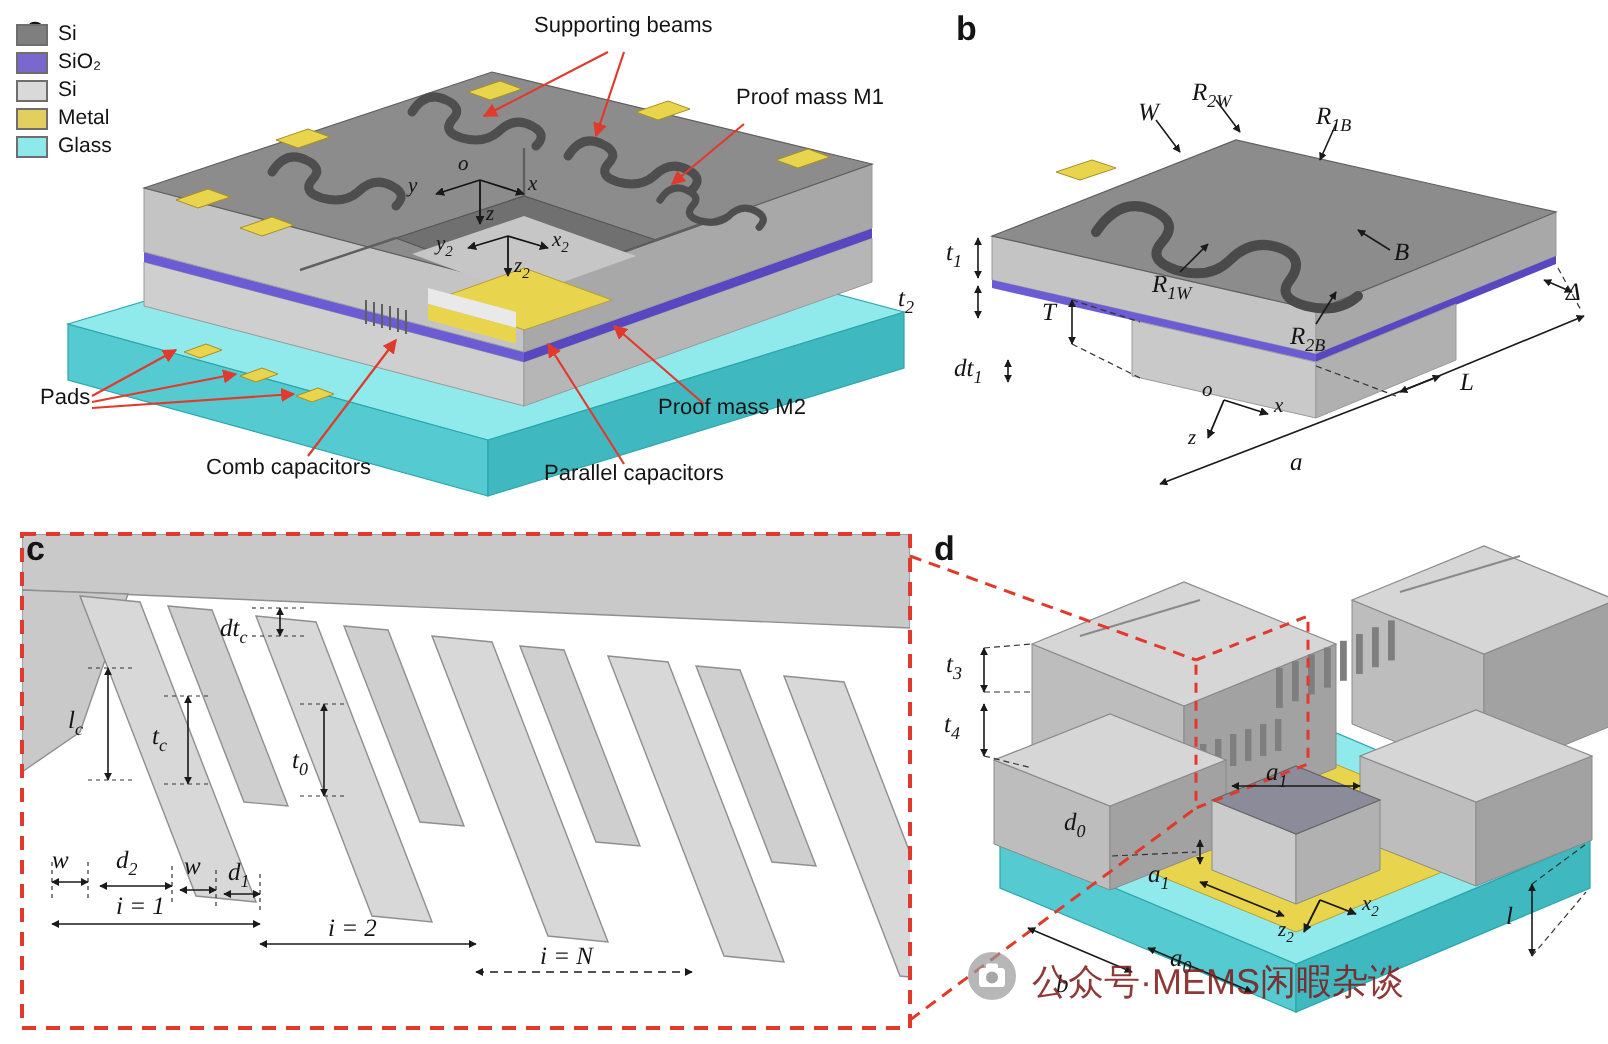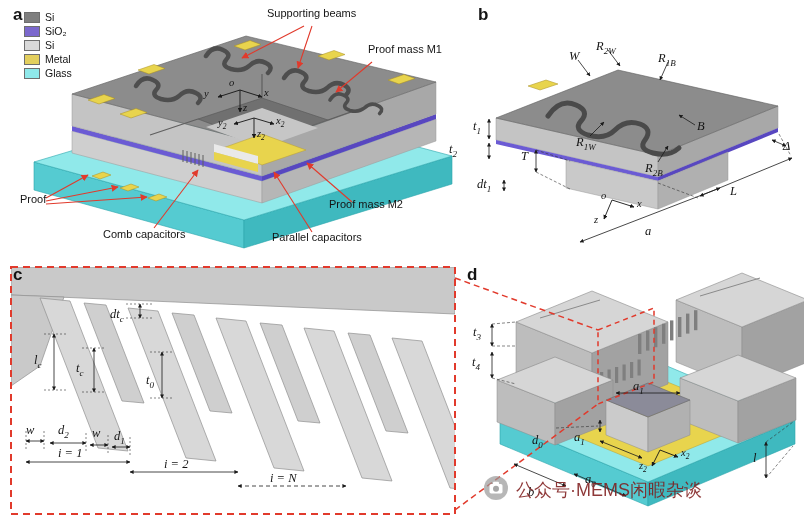--- a/index.html
+++ b/index.html
@@ -5,21 +5,21 @@
   html,body{margin:0;padding:0;background:#fff}
   #canvas{position:relative;width:804px;height:522px;background:#ffffff;overflow:hidden;font-family:"Liberation Sans",sans-serif}
   svg.art{position:absolute;left:0;top:0;z-index:1}
   .lbl{position:absolute;white-space:nowrap;color:#141414;line-height:1;z-index:2}
   .sans{font:11px/1.05 "Liberation Sans",sans-serif}
   .plabel{font:700 17px/1 "Liberation Sans",sans-serif}
   .math{font-family:"Liberation Serif",serif;font-style:italic;font-size:12.5px}
   .math sub{font-size:9px;line-height:0;font-style:italic}
   .sm{font-size:10.5px}
   .sm sub{font-size:7.5px}
-  .legend{position:absolute;left:24px;top:12px;z-index:2}
+  .legend{position:absolute;left:8px;top:12px;z-index:2}
   .legend-row{display:flex;align-items:center;margin-bottom:3px}
   .swatch{width:14px;height:9px;border:1px solid #6e6e6e;margin-right:5px;display:inline-block}
   .legend-label{font:10.5px/1 "Liberation Sans",sans-serif;color:#141414}
   .watermark{position:absolute;left:483px;top:475px;display:flex;align-items:center;gap:7px;z-index:3;opacity:.88}
   .wm-text{font:18px/1 "Liberation Sans",sans-serif;color:#7f1d1d}
 </style>
 </head>
 <body>
 
 <div id="canvas">
@@ -293,21 +293,21 @@
     <span class="legend-label">Metal</span>
   </div>
   <div class="legend-row">
     <span class="swatch" style="background: rgb(143, 232, 234);"></span>
     <span class="legend-label">Glass</span>
   </div>
 </div>
 
 <span class="lbl sans" style="left:267px;top:8px">Supporting beams</span>
 <span class="lbl sans" style="left:368px;top:44px">Proof mass M1</span>
-<span class="lbl sans" style="left:20px;top:194px">Proof</span>
+<span class="lbl sans" style="left:20px;top:194px">Pads</span>
 <span class="lbl sans" style="left:103px;top:229px">Comb capacitors</span>
 <span class="lbl sans" style="left:329px;top:199px">Proof mass M2</span>
 <span class="lbl sans" style="left:272px;top:232px">Parallel capacitors</span>
 
 <span class="lbl math sm" style="left:229px;top:78px">o</span>
 <span class="lbl math sm" style="left:264px;top:88px">x</span>
 <span class="lbl math sm" style="left:204px;top:89px">y</span>
 <span class="lbl math sm" style="left:243px;top:103px">z</span>
 <span class="lbl math sm" style="left:276px;top:116px"><span>x</span><sub>2</sub></span>
 <span class="lbl math sm" style="left:218px;top:118px"><span>y</span><sub>2</sub></span>
@@ -338,21 +338,21 @@
 <span class="lbl math" style="left:58px;top:424px"><span>d</span><sub>2</sub></span>
 <span class="lbl math" style="left:92px;top:427px"><span>w</span><sub></sub></span>
 <span class="lbl math" style="left:114px;top:430px"><span>d</span><sub>1</sub></span>
 <span class="lbl math" style="left:58px;top:447px"><span>i = 1</span></span>
 <span class="lbl math" style="left:164px;top:458px"><span>i = 2</span></span>
 <span class="lbl math" style="left:270px;top:472px"><span>i = N</span></span>
 
 <span class="lbl math" style="left:473px;top:326px"><span>t</span><sub>3</sub></span>
 <span class="lbl math" style="left:472px;top:356px"><span>t</span><sub>4</sub></span>
 <span class="lbl math" style="left:633px;top:380px"><span>a</span><sub>1</sub></span>
-<span class="lbl math" style="left:532px;top:434px"><span>d</span><sub>0</sub></span>
+<span class="lbl math" style="left:532px;top:405px"><span>d</span><sub>0</sub></span>
 <span class="lbl math" style="left:574px;top:431px"><span>a</span><sub>1</sub></span>
 <span class="lbl math sm" style="left:681px;top:448px"><span>x</span><sub>2</sub></span>
 <span class="lbl math sm" style="left:639px;top:461px"><span>z</span><sub>2</sub></span>
 <span class="lbl math" style="left:528px;top:486px"><span>b</span><sub></sub></span>
 <span class="lbl math" style="left:585px;top:473px"><span>a</span><sub>0</sub></span>
 <span class="lbl math" style="left:753px;top:452px"><span>l</span><sub></sub></span>
 
 <div class="watermark">
   <span>
     <svg width="26" height="26" viewBox="0 0 26 26">

